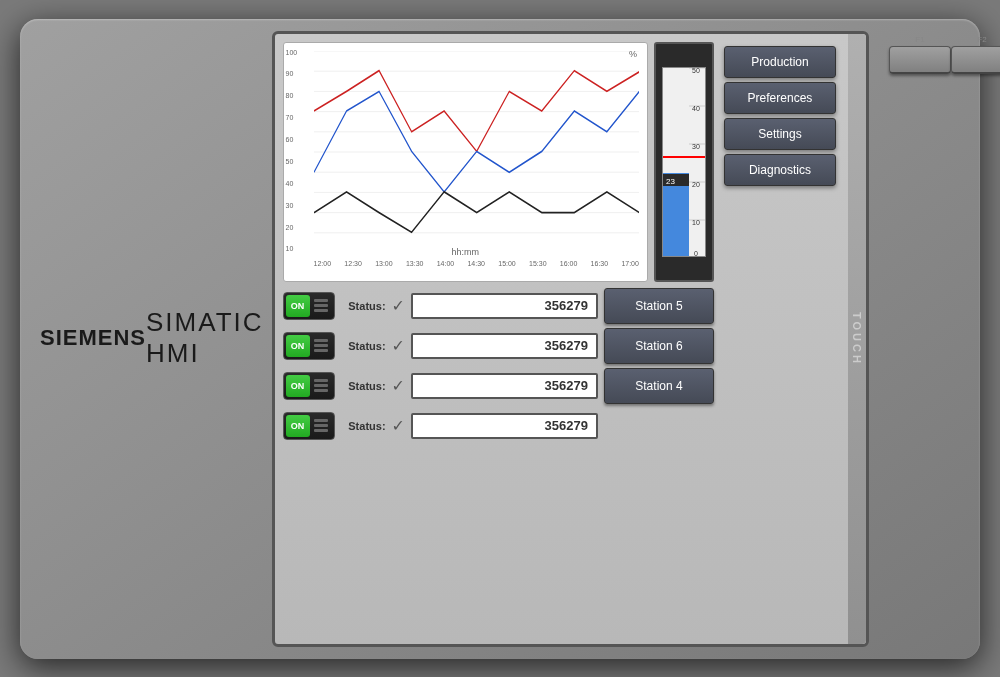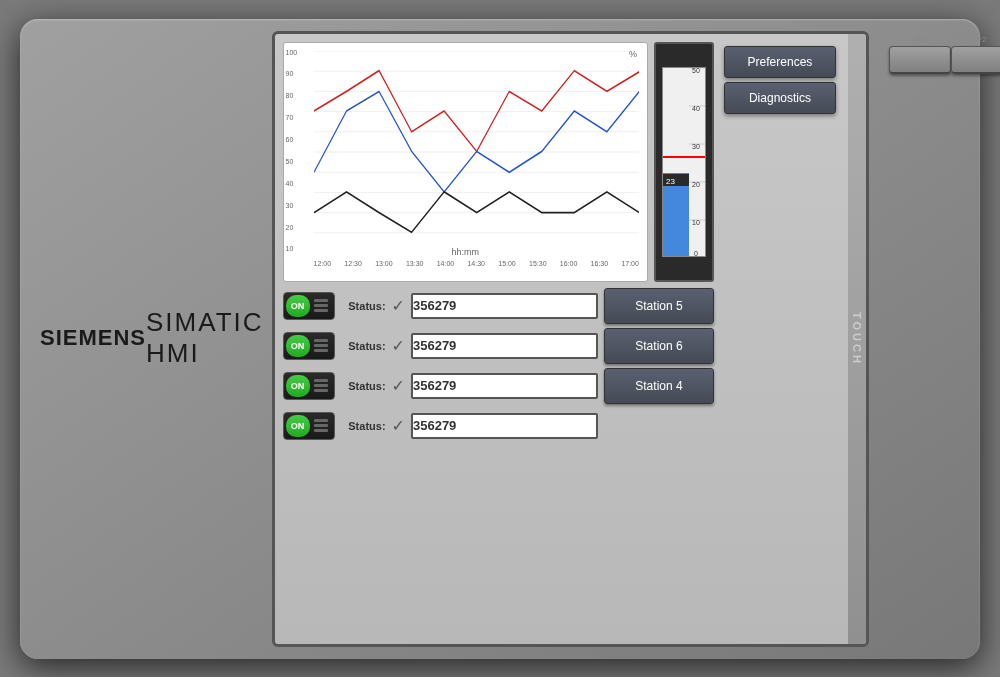--- a/index.html
+++ b/index.html
@@ -182,21 +182,21 @@
       align-items: center;
       padding: 2px;
       position: relative;
       cursor: pointer;
     }
 
     .toggle-on {
       width: 26px;
       height: 22px;
       background: linear-gradient(180deg, #44cc44, #22aa22);
-      border-radius: 10px;
+      border-radius: 3px;
       display: flex;
       align-items: center;
       justify-content: center;
       font-size: 9px;
       font-weight: bold;
       color: white;
     }
 
     .toggle-bars {
       display: flex;
@@ -224,21 +224,21 @@
       font-size: 16px;
       color: #555;
     }
 
     .value-input {
       flex: 1;
       height: 26px;
       background: white;
       border: 2px solid #555;
       border-radius: 2px;
-      text-align: left;
+      text-align: right;
       padding-right: 8px;
       font-size: 13px;
       color: #333;
       font-weight: bold;
     }
 
     .station-buttons {
       display: flex;
       flex-direction: column;
       gap: 4px;
@@ -423,21 +423,23 @@
                 <text x="29" y="157" font-size="7" fill="#333">10</text>
                 <text x="31" y="188" font-size="7" fill="#333">0</text>
 
                 <rect x="0" y="106" width="26" height="12" fill="#2a2a2a"></rect>
                 <text x="3" y="116" font-size="8" fill="white">23</text>
               </svg>
             </div>
           </div>
 
           <div class="right-panel">
+            <div class="nav-button">Production</div>
             <div class="nav-button">Preferences</div>
+            <div class="nav-button">Settings</div>
             <div class="nav-button">Diagnostics</div>
           </div>
         </div>
 
         <div class="stations-section">
           <div class="station-controls">
 
             <div class="station-row">
               <div class="toggle-switch">
                 <div class="toggle-on">ON</div>

